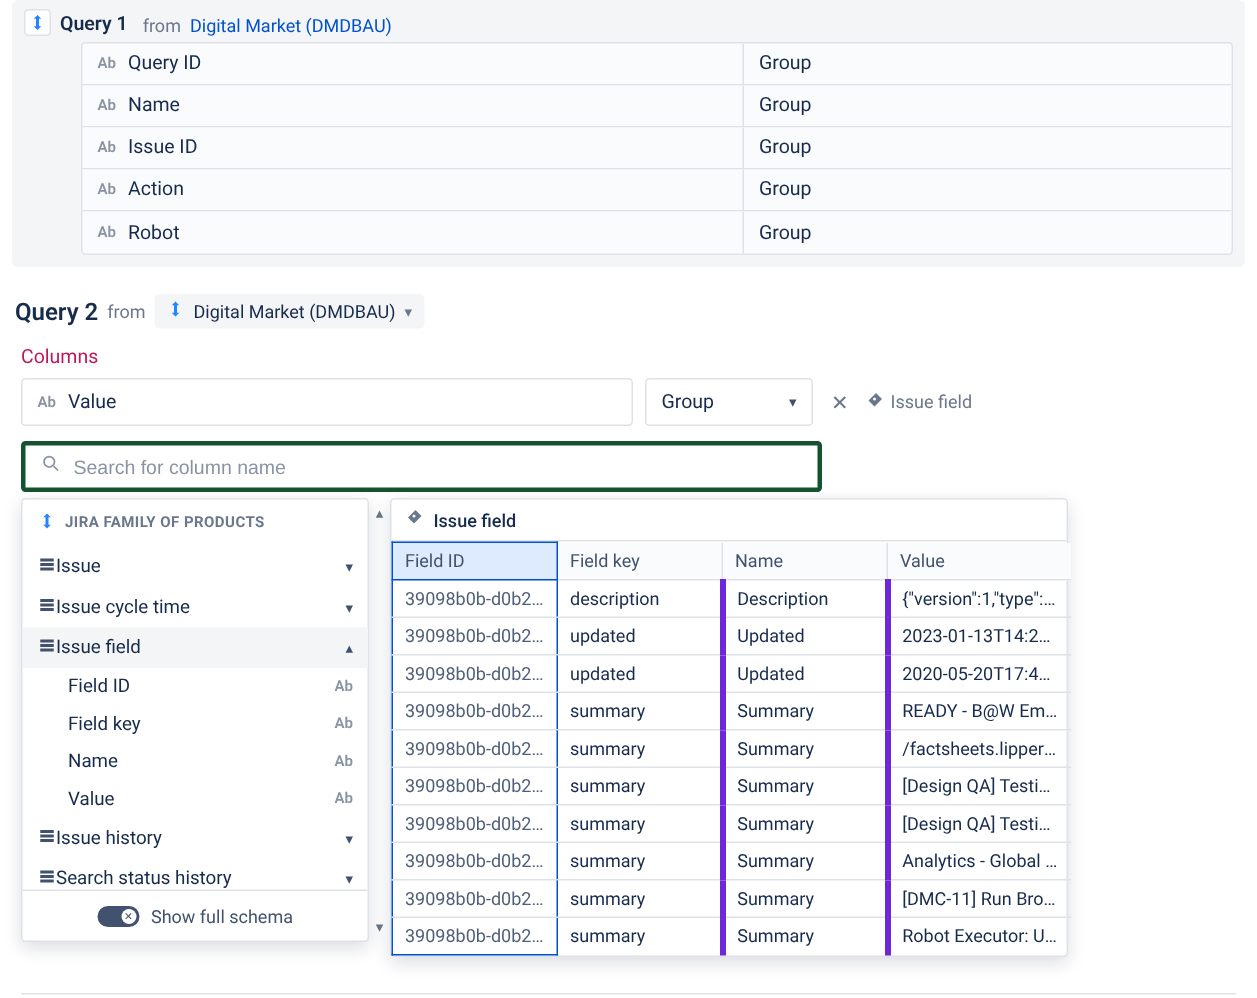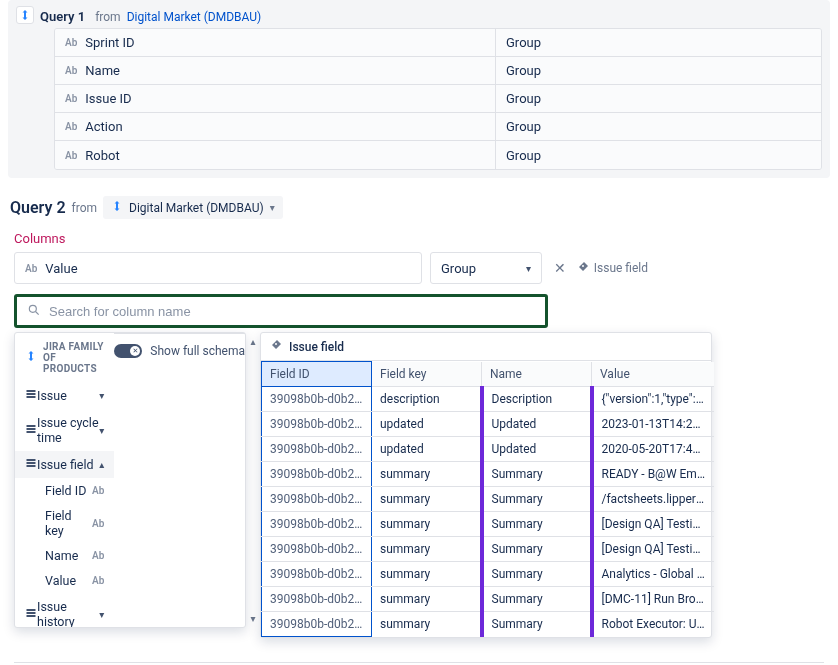--- a/index.html
+++ b/index.html
@@ -176,21 +176,21 @@
     align-items:flex-start;
     margin:4px 14px 0 14px;
   }
   .schema-panel {
     width:232px;
     background:#fff;
     border:1px solid #DFE1E6;
     border-radius:3px;
     box-shadow:0 4px 12px rgba(9,30,66,0.15);
     display:flex;
-    flex-direction:row;
+    flex-direction:column;
     height:296px;
     position:relative;
   }
   .schema-scroll {
     overflow-y:auto;
     flex:1;
   }
   
   .schema-scroll::-webkit-scrollbar { width:8px; }
   .schema-scroll::-webkit-scrollbar-thumb { background:#C1C7D0; border-radius:4px;}
@@ -345,21 +345,21 @@
         </svg>
     </span>
     <span class="q1-title">Query 1</span>
     <span class="q1-from">from</span>
     <span class="q1-source">Digital Market (DMDBAU)</span>
   </div>
   <div class="q1-fields" id="q1-fields">
       <div class="q1-row">
         <div class="q1-cell-left">
           <span class="ab-badge">Ab</span>
-          <span>Sprint ID</span>
+          <span>Query ID</span>
         </div>
         <div class="q1-cell-right">Group</div>
       </div>
       <div class="q1-row">
         <div class="q1-cell-left">
           <span class="ab-badge">Ab</span>
           <span>Name</span>
         </div>
         <div class="q1-cell-right">Group</div>
       </div>

